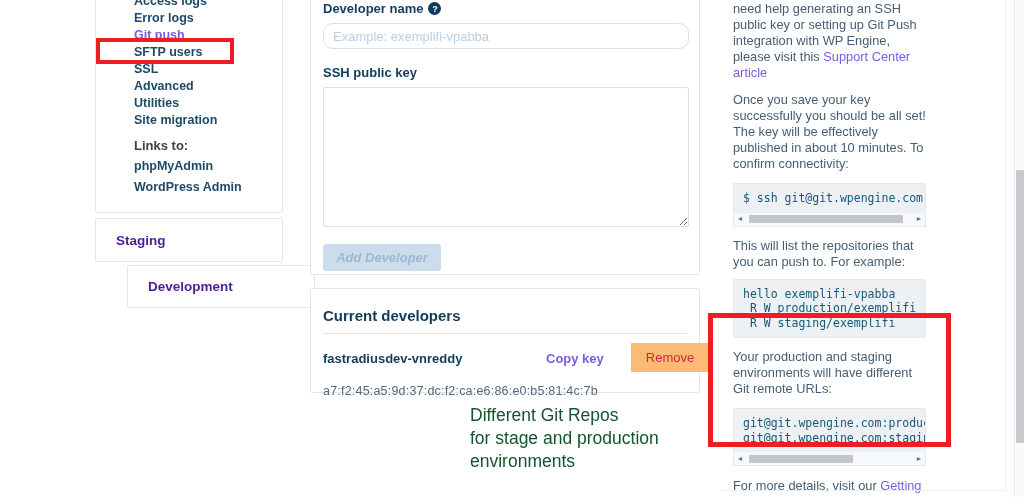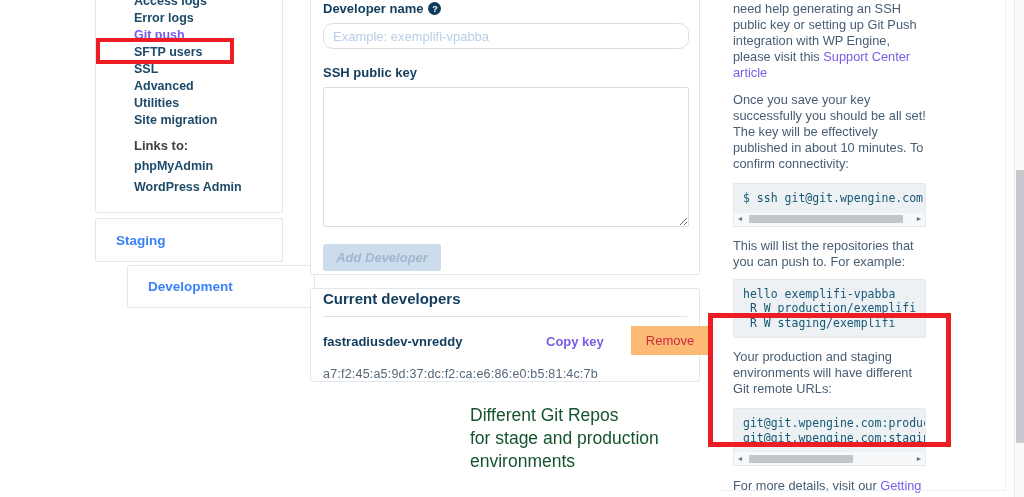--- a/index.html
+++ b/index.html
@@ -8,40 +8,40 @@
          font-family:"Liberation Sans","DejaVu Sans",sans-serif;color:#1d4a68;}
   .card{position:absolute;background:#fff;border:1px solid #e5e8eb;border-radius:2px;}
 
   
   .sidebar{left:95px;top:-20px;width:188px;height:233px;padding:12px 0 0 38px;}
   .side-item{font-size:12.5px;font-weight:600;line-height:17px;color:#1d4a68;cursor:pointer;}
   .side-item.active{color:#7a5be8;}
   .side-heading{font-size:13px;font-weight:700;color:#404040;line-height:17px;margin-top:8px;}
   .side-link{font-size:12.5px;font-weight:700;line-height:17px;color:#1d4a68;margin-top:4px;cursor:pointer;}
   .section-card{left:95px;width:188px;height:44px;display:flex;align-items:center;padding-left:20px;
-                font-size:13.5px;font-weight:700;color:#3b82f6;}
+                font-size:13.5px;font-weight:700;color:#4c1d95;}
   .staging{top:218px;} .development{top:265px;height:43px;margin-left:32px;}
 
   
   .form-card{left:310px;top:-12px;width:390px;height:287px;padding:12px;}
   .field-label{font-size:13px;font-weight:700;color:#113c5c;display:flex;align-items:center;gap:5px;}
   .help-icon{display:inline-flex;width:13px;height:13px;border-radius:50%;background:#0e3a5c;color:#fff;
              font-size:9px;font-weight:700;align-items:center;justify-content:center;cursor:pointer;}
   .text-input{width:366px;height:26px;margin-top:7px;border:1px solid #d9dfe5;border-radius:10px;
               padding:0 9px;font-size:13px;font-family:"Liberation Sans",sans-serif;color:#2c4a63;outline:none;}
   .text-input::placeholder{color:#b9cfe6;}
   .ssh-label{margin-top:16px;}
   .ssh-area{width:366px;height:140px;margin-top:7px;border:1px solid #d9dfe5;border-radius:2px;
             resize:both;font-family:"DejaVu Sans Mono",monospace;font-size:12px;color:#2c4a63;outline:none;padding:6px;}
   .add-btn{margin-top:13px;width:118px;height:27px;background:#ccdcec;border:none;border-radius:3px;
            color:#9fb8cf;font-size:13px;font-style:italic;font-weight:700;
            font-family:"Liberation Sans",sans-serif;}
 
   
-  .devs-card{left:310px;top:288px;width:390px;height:94px;padding:1px 12px;}
+  .devs-card{left:310px;top:288px;width:390px;height:105px;padding:18px 12px;}
   .devs-title{font-size:15px;font-weight:700;color:#113c5c;}
   .devs-rule{border:none;border-top:1px solid #dfe3e7;margin:9px 0 0 0;}
   .dev-row{position:relative;margin-top:11px;height:30px;}
   .dev-name{position:absolute;left:0;top:6px;font-size:13px;font-weight:700;color:#113c5c;}
   .copy-key{position:absolute;left:223px;top:6px;font-size:13px;font-weight:700;color:#7a5be8;cursor:pointer;}
   .remove-btn{position:absolute;left:308px;top:-2px;width:78px;height:29px;background:#fdba74;border:none;
               color:#cd2a41;font-size:13px;font-family:"Liberation Sans",sans-serif;cursor:pointer;}
   .fingerprint{margin-top:9px;font-size:12.5px;color:#54677a;letter-spacing:.2px;}
 
   

